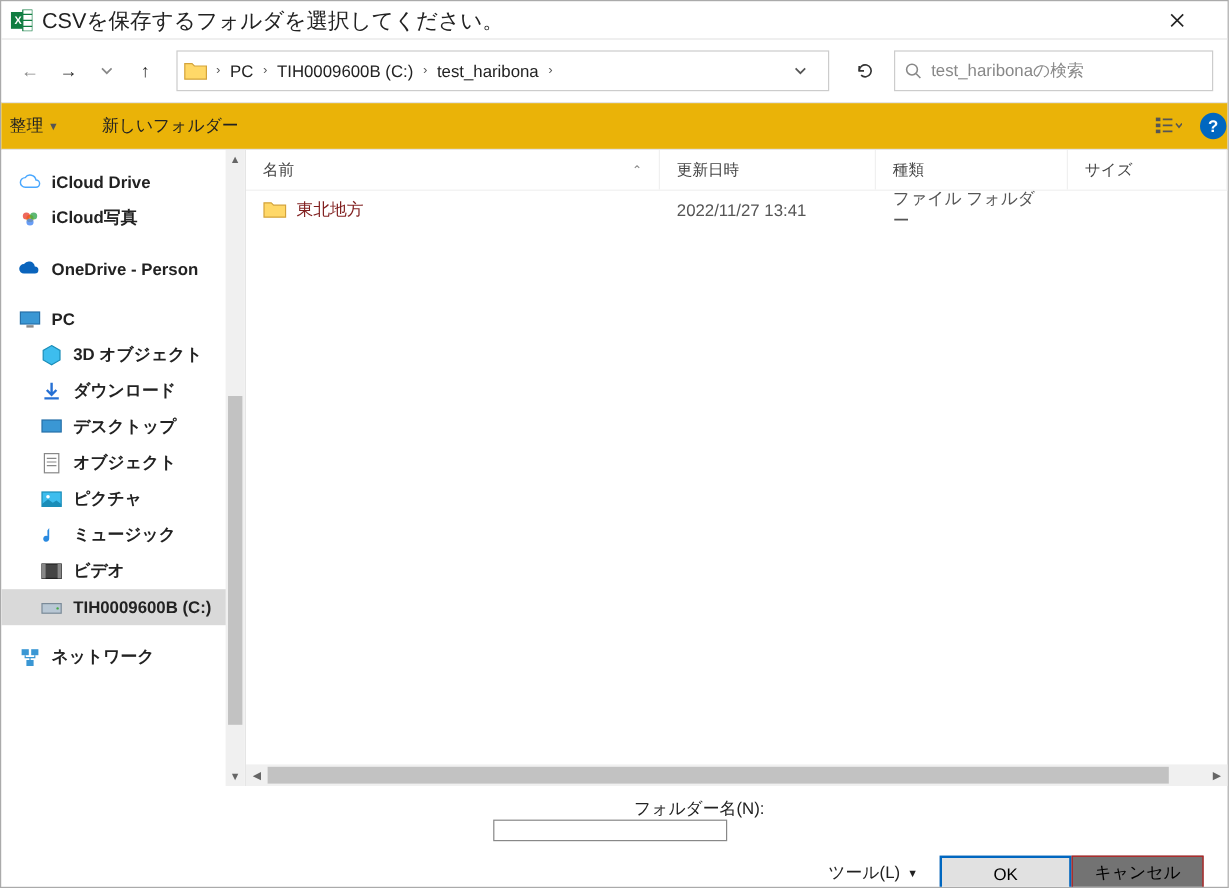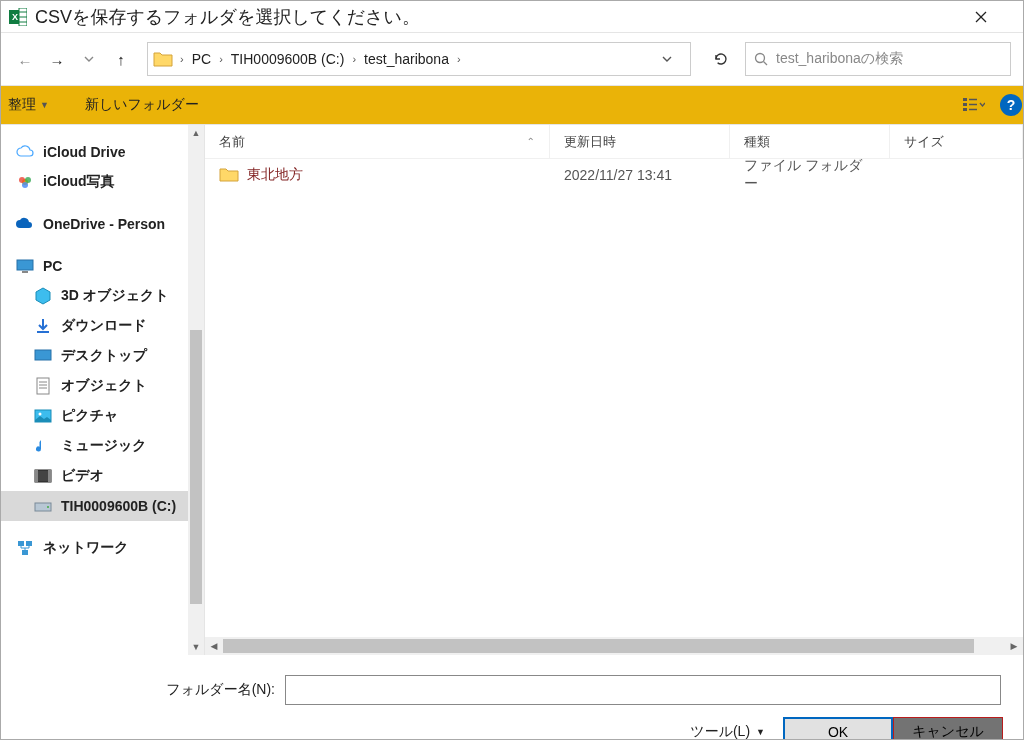--- a/index.html
+++ b/index.html
@@ -51,21 +51,21 @@
 .file-row .cell { padding: 0 14px; }
 .file-row .c-name { width: 345px; display: flex; align-items: center; gap: 8px; color: #7f1d1d; }
 .file-row .c-date { width: 180px; }
 .file-row .c-type { width: 160px; }
 .folder-small { width: 20px; height: 16px; }
 .hscroll { height: 18px; background: #f0f0f0; display: flex; align-items: center; }
 .hscroll .arrow { width: 18px; text-align: center; font-size: 9px; color: #666; }
 .hscroll .track { flex: 1; height: 100%; position: relative; }
 .hscroll .thumb { position: absolute; left: 0; top: 2px; height: 14px; width: 96%; background: #c2c2c2; }
 .footer { padding: 8px 14px 12px 14px; }
-.fname-row { display: flex; align-items: center; margin-bottom: 12px; margin-top: 12px; }
+.fname-row { display: flex; align-items: center; margin-bottom: 12px; margin-top: 2px; flex-direction: column; }
 .fname-row label { font-size: 14px; color: #222; width: 270px; text-align: right; padding-right: 10px; }
 .fname-row input { flex: 1; height: 30px; border: 1px solid #888; padding: 0 6px; font-size: 14px; margin-right: 8px; }
 .btn-row { display: flex; align-items: center; justify-content: flex-end; padding-right: 6px; }
 .tools { font-size: 14px; color: #222; display: flex; align-items: center; gap: 6px; margin-right: 18px; }
 .btn { width: 110px; height: 30px; font-size: 14px; background: #737373; border: 1px solid #b91c1c; cursor: pointer; }
 .btn.primary { border: 2px solid #0067c0; background: #e1e1e1; }
 svg { display: block; }
 </style>
 </head>
 <body>

